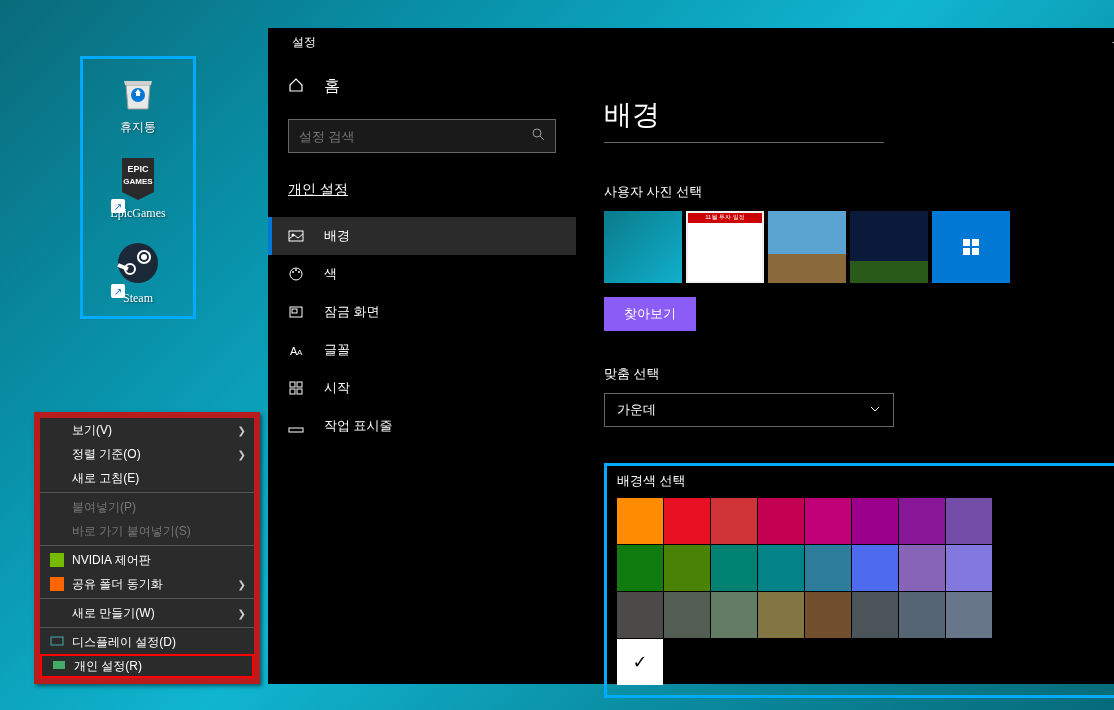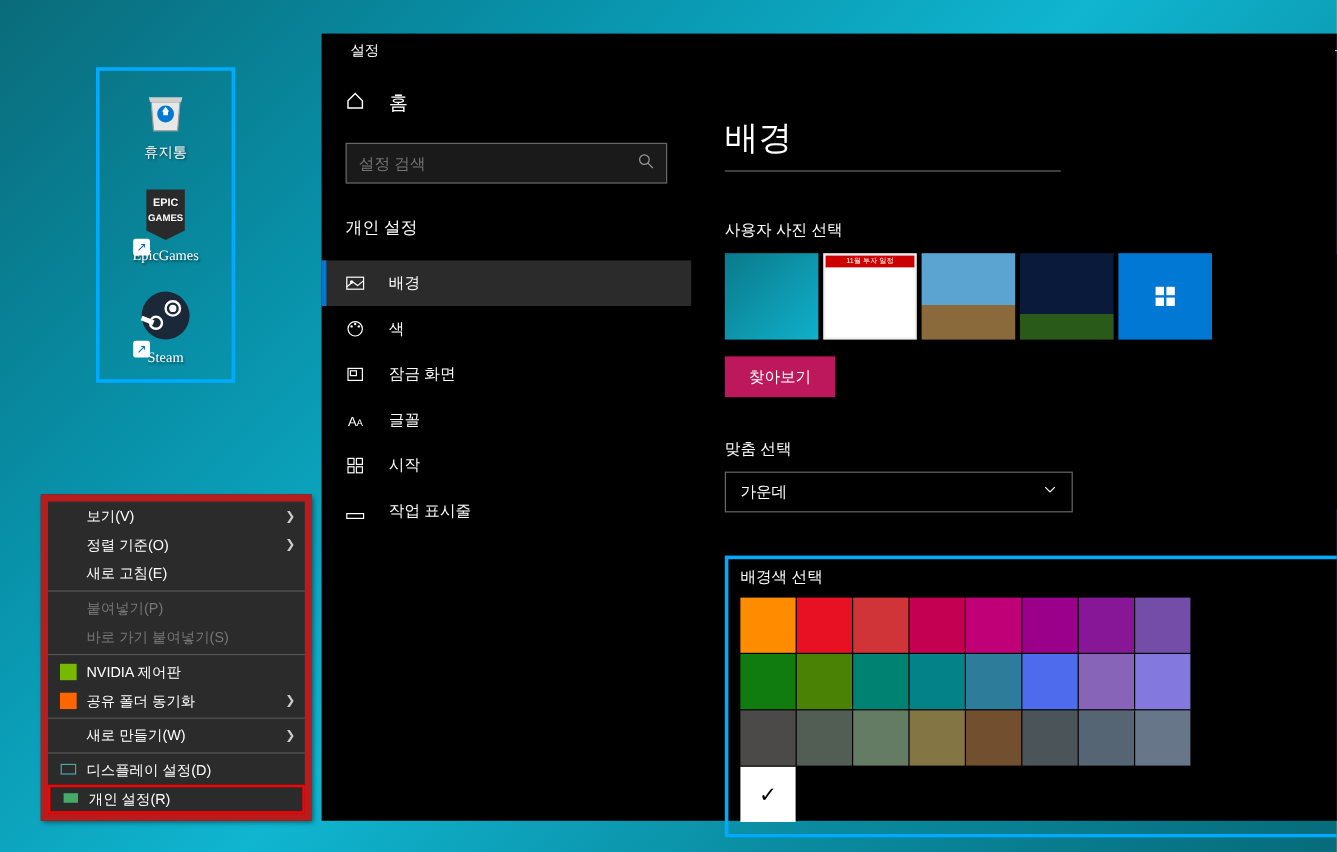--- a/index.html
+++ b/index.html
@@ -29,34 +29,34 @@
   .titlebar-controls { margin-left: auto; display: flex; }
   .titlebar-btn { width: 46px; height: 28px; display: flex; align-items: center; justify-content: center; font-size: 12px; cursor: pointer; }
   .settings-body { flex: 1; display: flex; }
   
   
   .sidebar { width: 308px; padding: 12px 0 0 0; display: flex; flex-direction: column; }
   .home-row { display: flex; align-items: center; padding: 8px 20px 14px; cursor: pointer; }
   .home-row .icon { width: 20px; margin-right: 16px; }
   .search-box { margin: 8px 20px 24px; border: 1px solid #666; height: 34px; display: flex; align-items: center; padding: 0 10px; background: #1a1a1a; }
   .search-box input { background: transparent; border: none; color: #fde047; font-size: 13px; flex: 1; outline: none; }
-  .section-title { padding: 4px 20px 18px; font-size: 14px; }
+  .section-title { padding: 4px 20px 18px; font-size: 14px; text-decoration: underline; }
   .nav-item { display: flex; align-items: center; padding: 10px 20px; cursor: pointer; font-size: 13px; position: relative; }
   .nav-item.active { background: #2b2b2b; }
   .nav-item.active::before { content:''; position:absolute; left:0; top:0; bottom:0; width:4px; background:#0078d4; }
   .nav-item .icon { width: 20px; margin-right: 16px; display:flex; align-items:center; }
   
   
   .content { flex: 1; padding: 40px 28px 0 28px; overflow-y: auto; position: relative; }
   .page-title { font-size: 28px; font-weight: 400; margin-bottom: 8px; }
   .page-title-underline { width: 280px; height: 1px; background: #666; margin-bottom: 40px; }
   .section-label { font-size: 13px; margin-bottom: 10px; }
   .thumb-row { display: flex; gap: 4px; margin-bottom: 14px; }
   .thumb { width: 78px; height: 72px; background: #333; cursor: pointer; }
-  .browse-btn { display: inline-block; background: #be185d; padding: 8px 20px; font-size: 13px; margin-bottom: 34px; cursor: pointer; }
+  .browse-btn { display: inline-block; background: #8b5cf6; padding: 8px 20px; font-size: 13px; margin-bottom: 34px; cursor: pointer; }
   .fit-section { margin-bottom: 36px; }
   .dropdown { border: 1px solid #666; width: 290px; height: 34px; display: flex; align-items: center; padding: 0 12px; cursor: pointer; }
   .dropdown .dd-label { flex: 1; font-size: 13px; }
   
   .color-section { border: 3px solid #00aaff; padding: 6px 10px 10px; }
   .color-grid { display: grid; grid-template-columns: repeat(8, 46px); gap: 1px; margin-top: 8px; }
   .color-cell { width: 46px; height: 46px; cursor: pointer; display:flex; align-items:center; justify-content:center; }
   .color-cell .check { color:#000; font-size:18px; }
   
   

